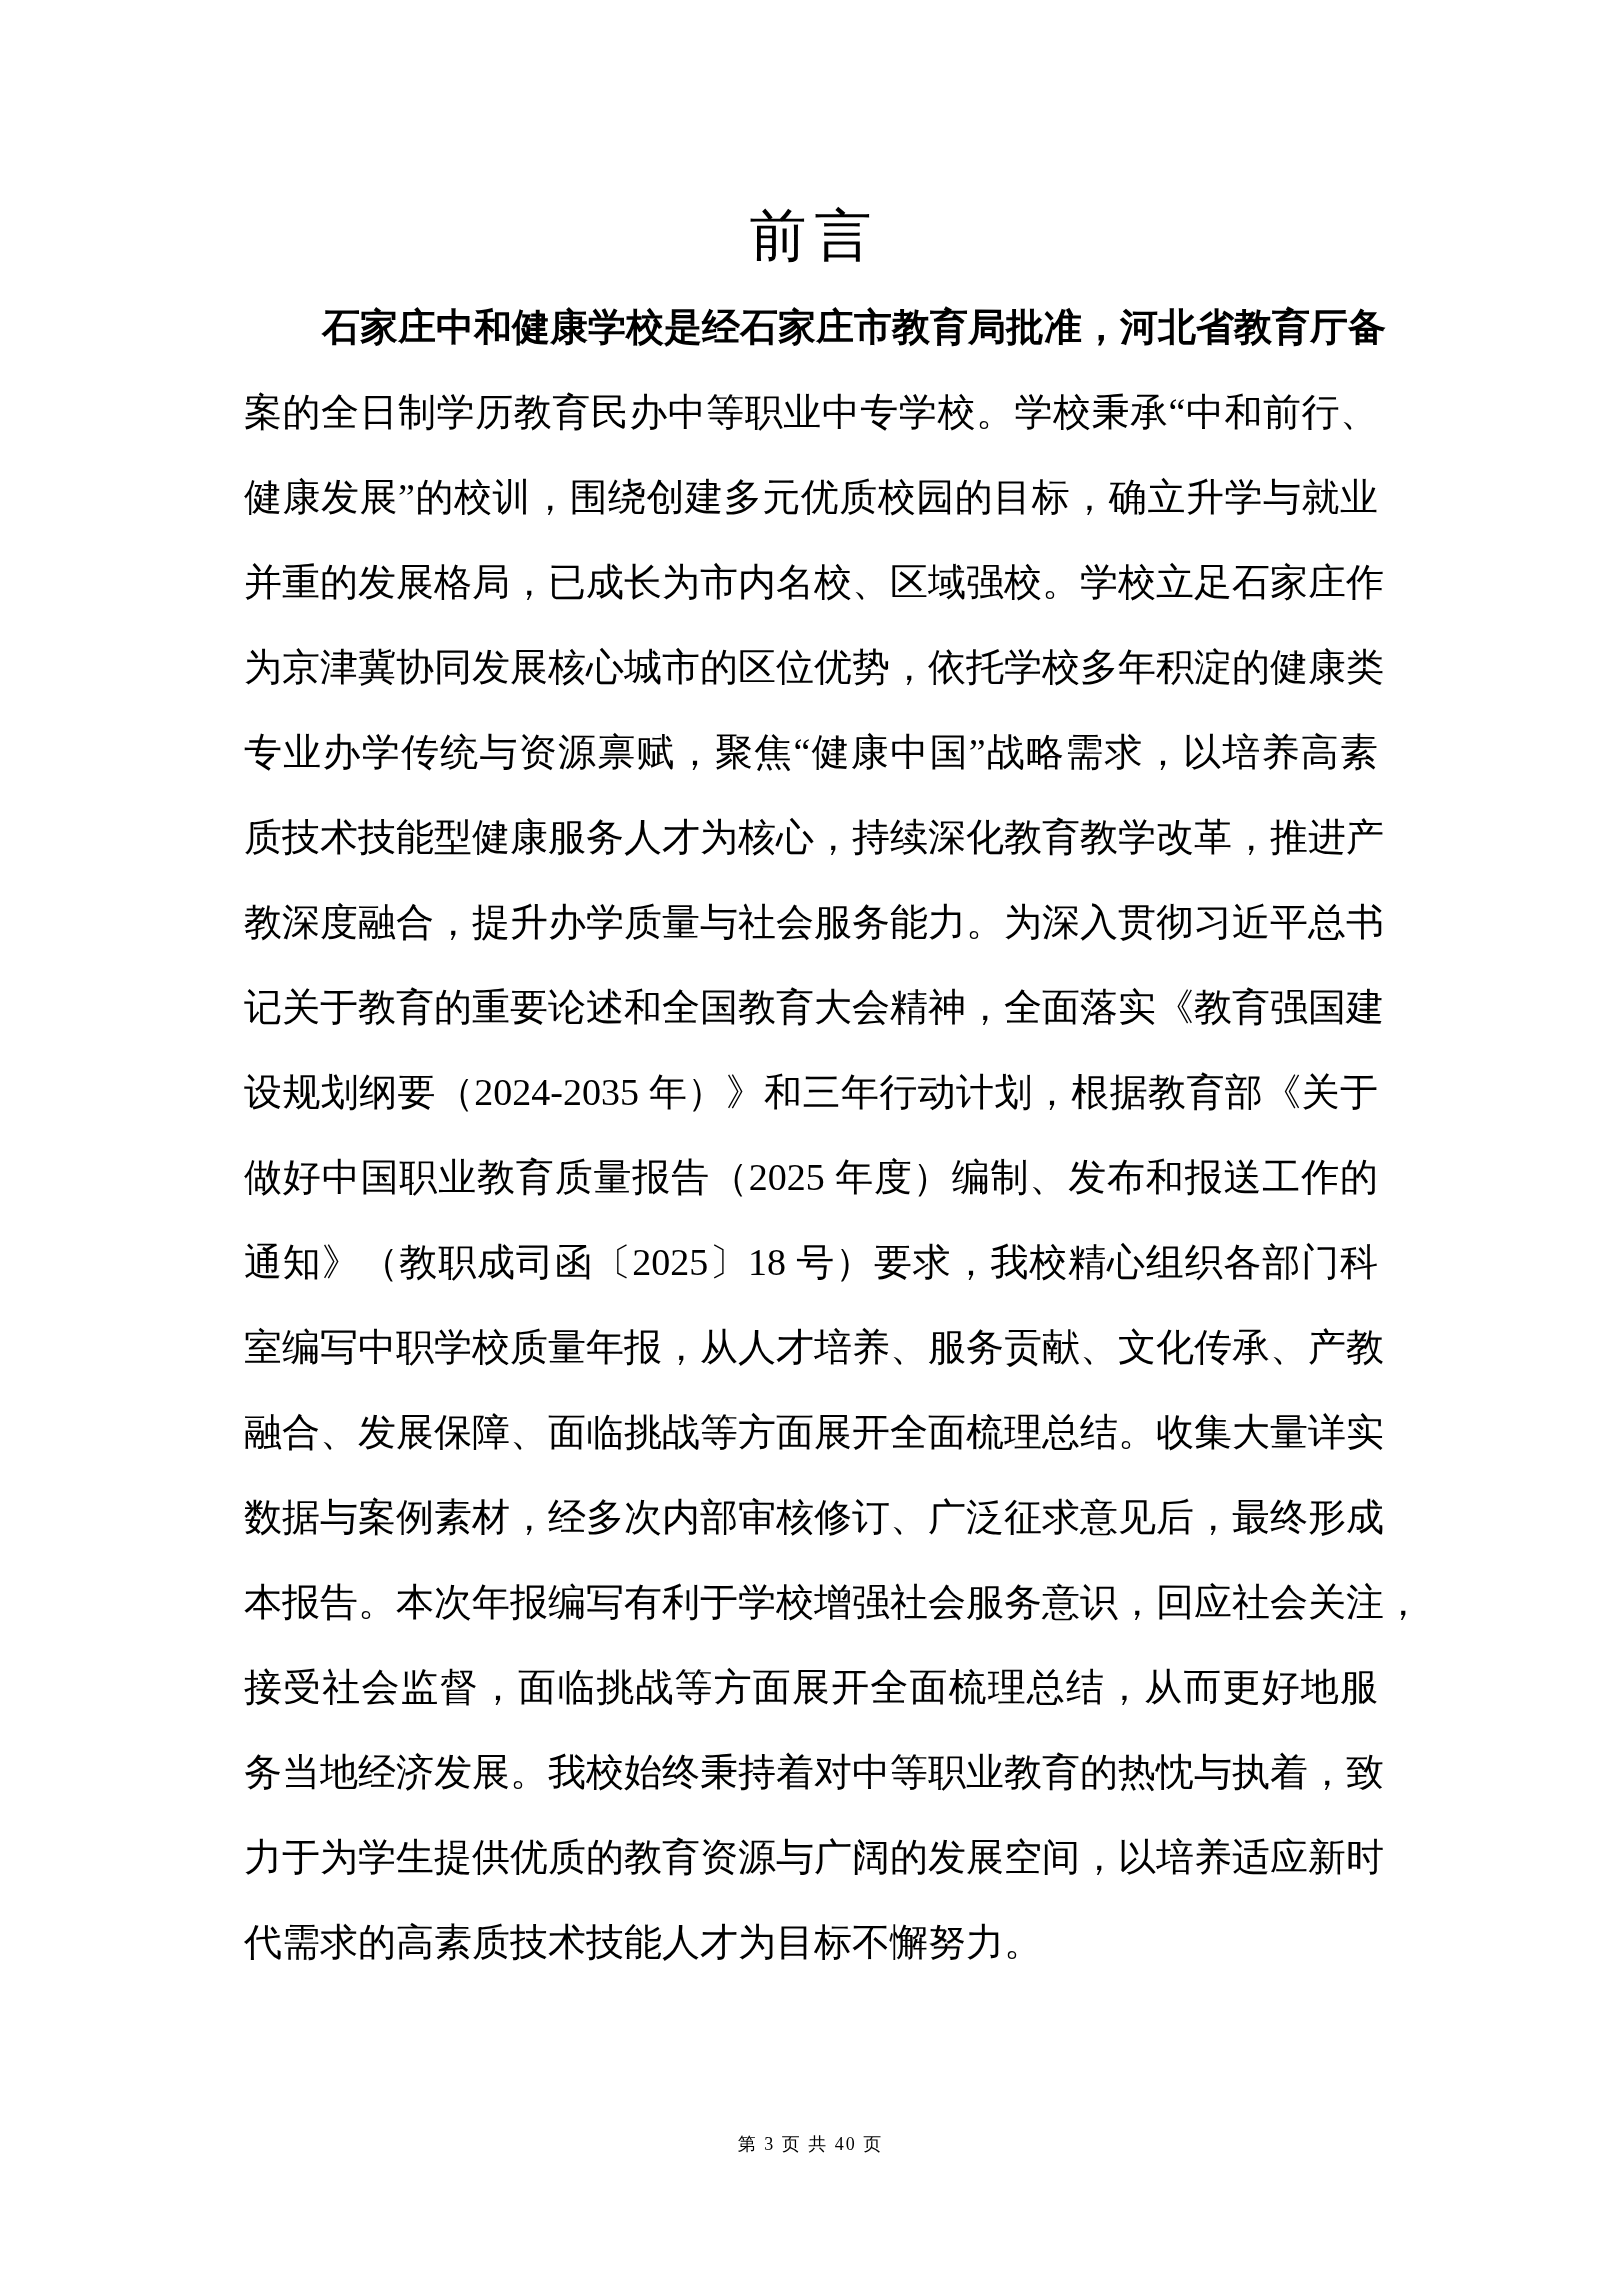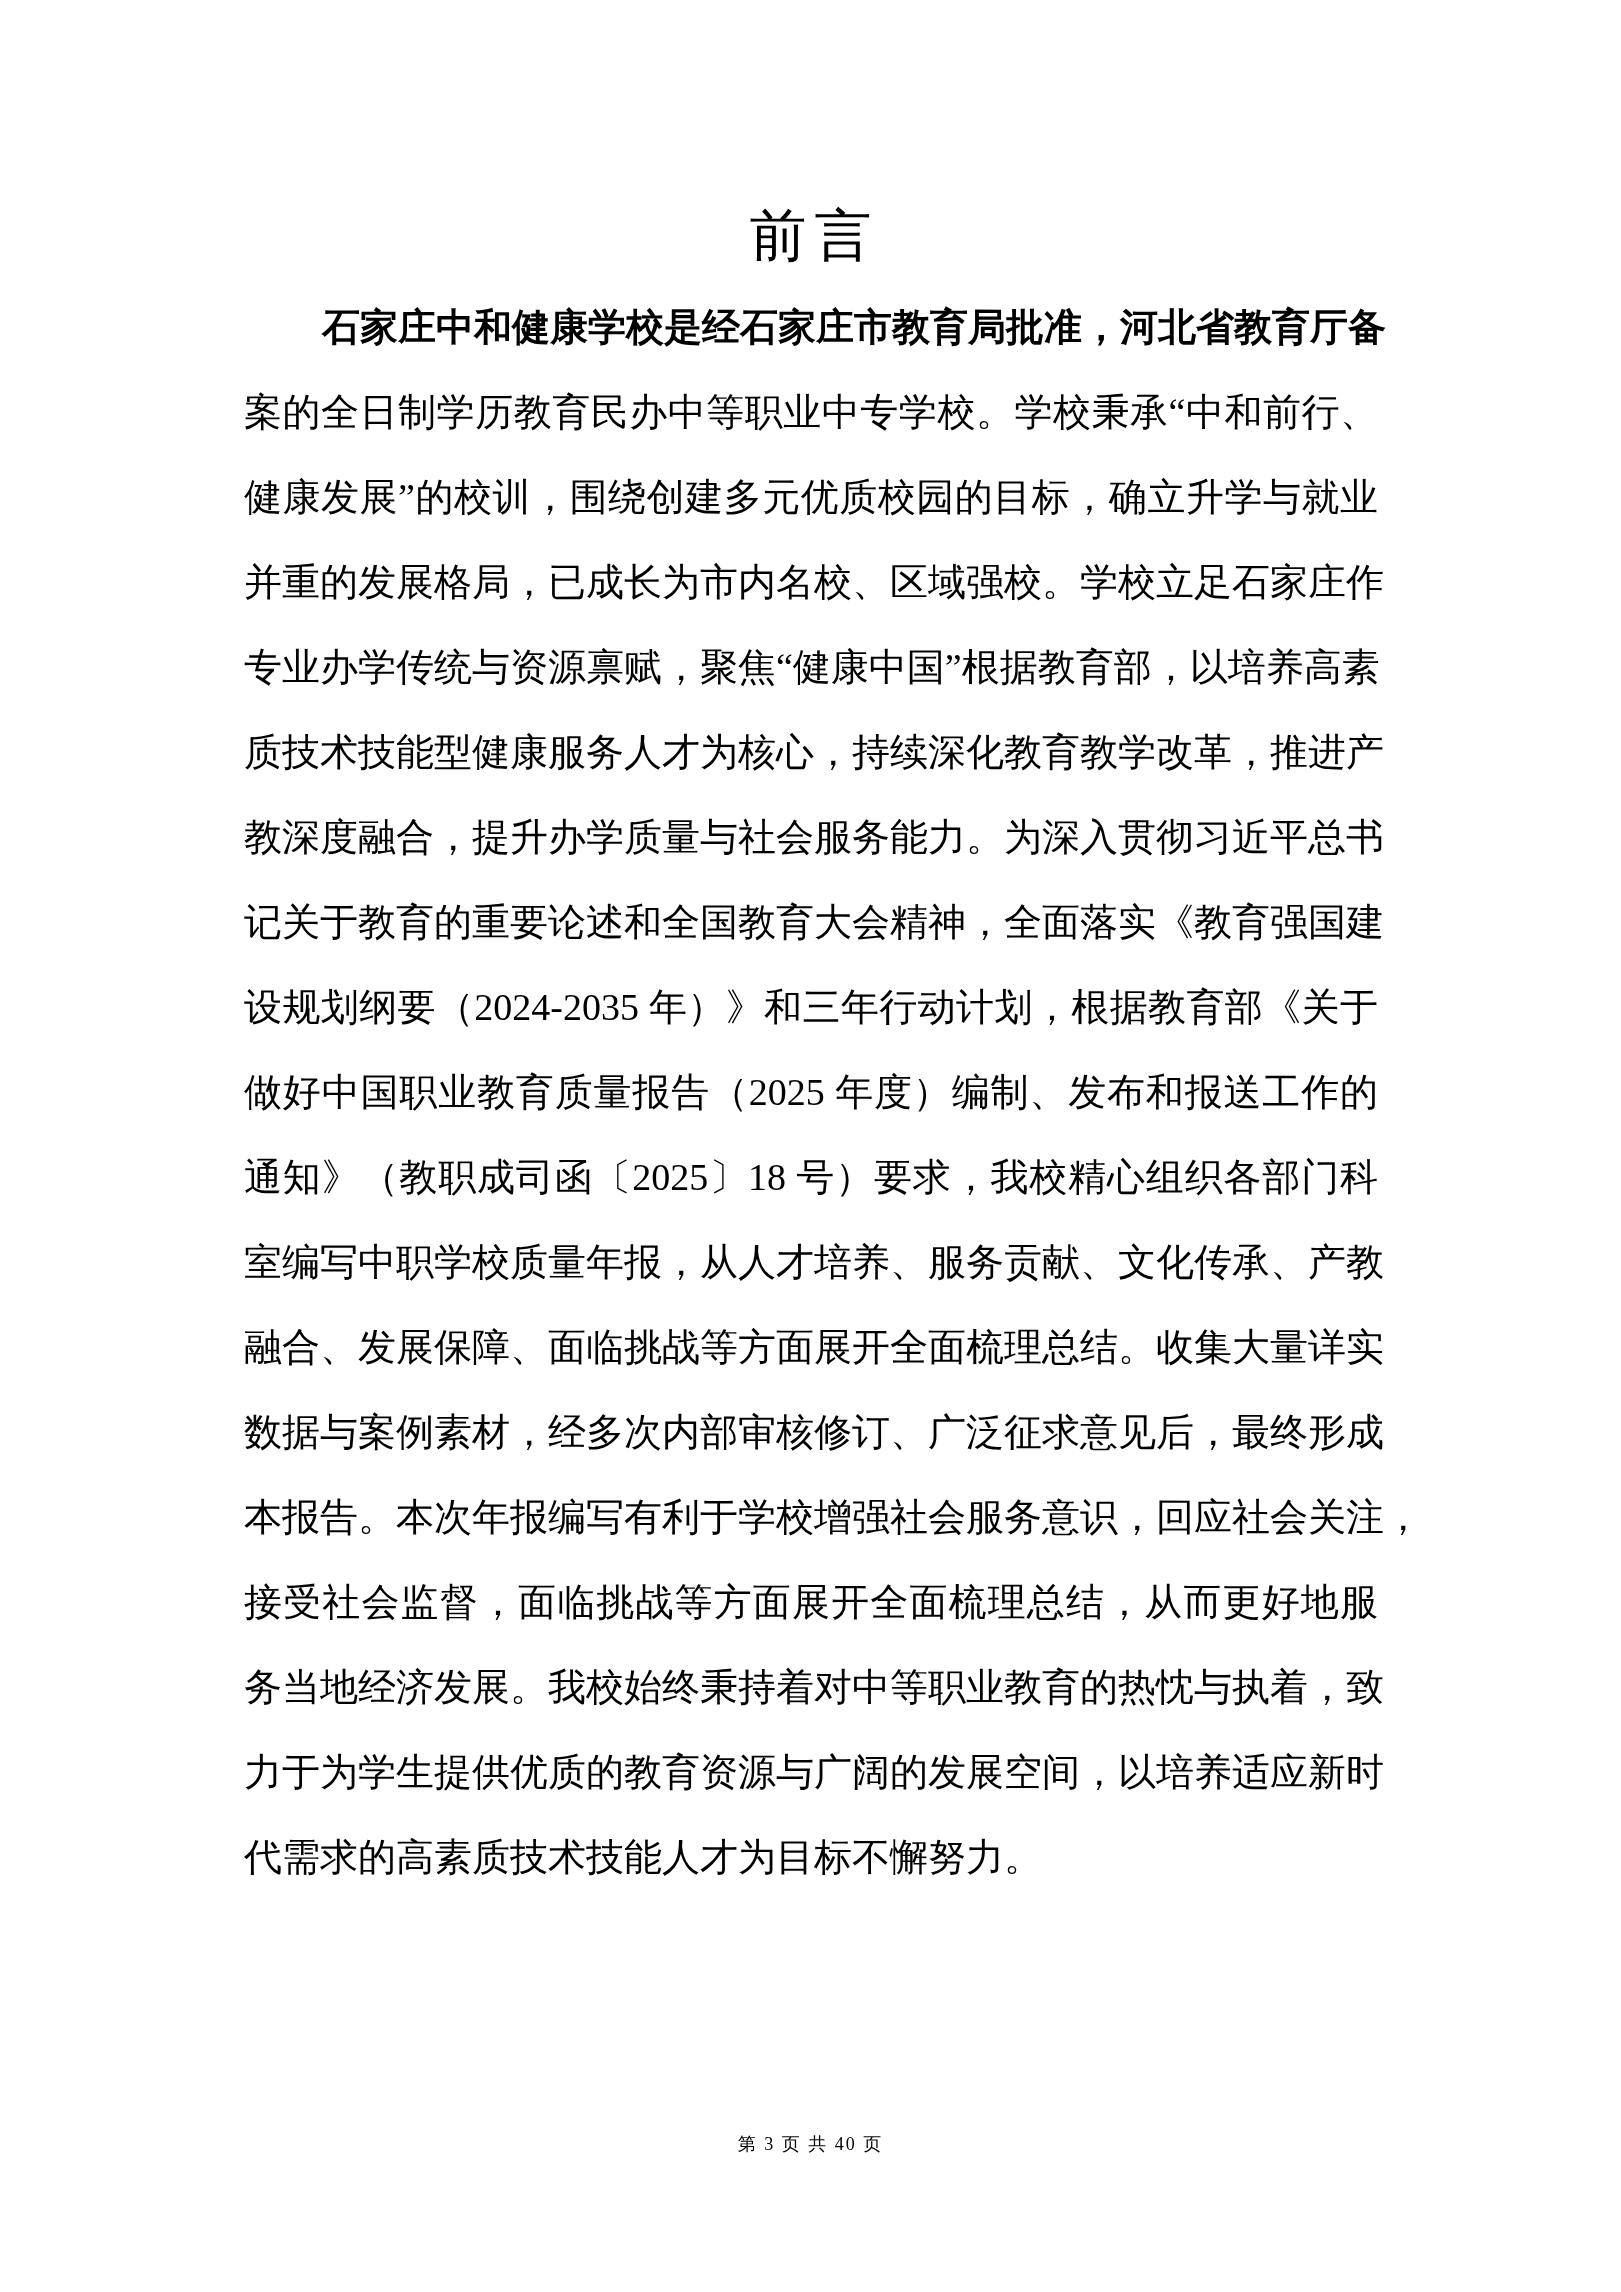--- a/index.html
+++ b/index.html
@@ -77,21 +77,22 @@
 <body>
 
 <div class="page">
   <div class="doc-title">前言</div>
 
   <div class="doc-body" id="paragraph">
       <div class="line indent">石家庄中和健康学校是经石家庄市教育局批准，河北省教育厅备</div>
       <div class="line">案的全日制学历教育民办中等职业中专学校。学校秉承“中和前行、</div>
       <div class="line">健康发展”的校训，围绕创建多元优质校园的目标，确立升学与就业</div>
       <div class="line">并重的发展格局，已成长为市内名校、区域强校。学校立足石家庄作</div>
-      <div class="line">专业办学传统与资源禀赋，聚焦“健康中国”根据教育部，以培养高素</div>
+      <div class="line">为京津冀协同发展核心城市的区位优势，依托学校多年积淀的健康类</div>
+      <div class="line">专业办学传统与资源禀赋，聚焦“健康中国”战略需求，以培养高素</div>
       <div class="line">质技术技能型健康服务人才为核心，持续深化教育教学改革，推进产</div>
       <div class="line">教深度融合，提升办学质量与社会服务能力。为深入贯彻习近平总书</div>
       <div class="line">记关于教育的重要论述和全国教育大会精神，全面落实《教育强国建</div>
       <div class="line">设规划纲要（2024-2035 年）》和三年行动计划，根据教育部《关于</div>
       <div class="line">做好中国职业教育质量报告（2025 年度）编制、发布和报送工作的</div>
       <div class="line">通知》（教职成司函〔2025〕18 号）要求，我校精心组织各部门科</div>
       <div class="line">室编写中职学校质量年报，从人才培养、服务贡献、文化传承、产教</div>
       <div class="line">融合、发展保障、面临挑战等方面展开全面梳理总结。收集大量详实</div>
       <div class="line">数据与案例素材，经多次内部审核修订、广泛征求意见后，最终形成</div>
       <div class="line">本报告。本次年报编写有利于学校增强社会服务意识，回应社会关注，</div>

